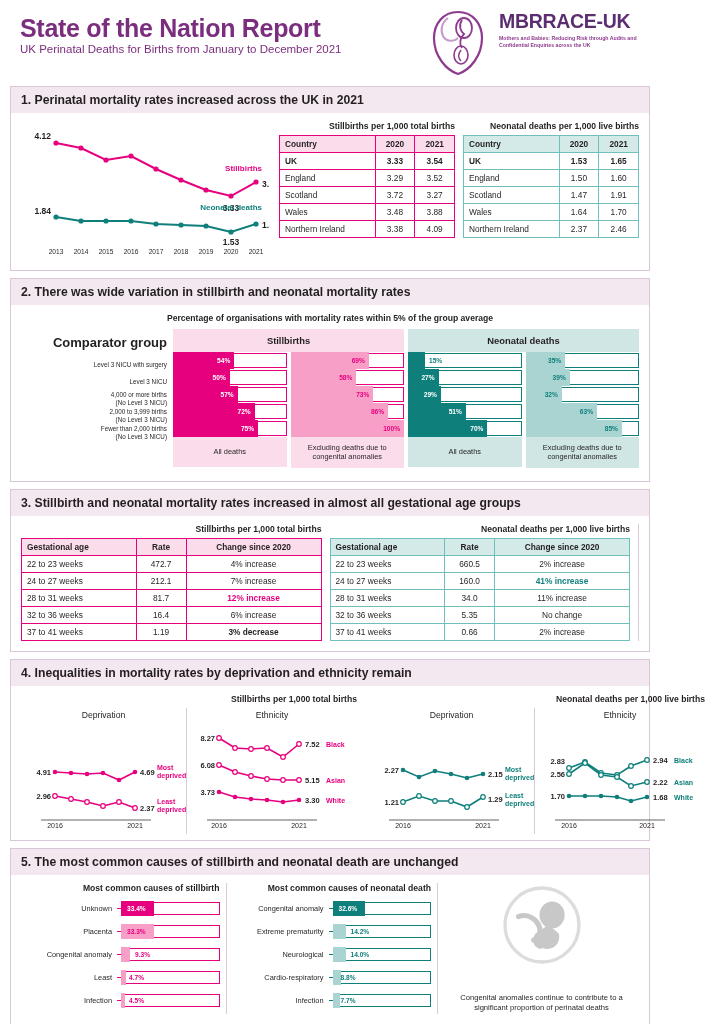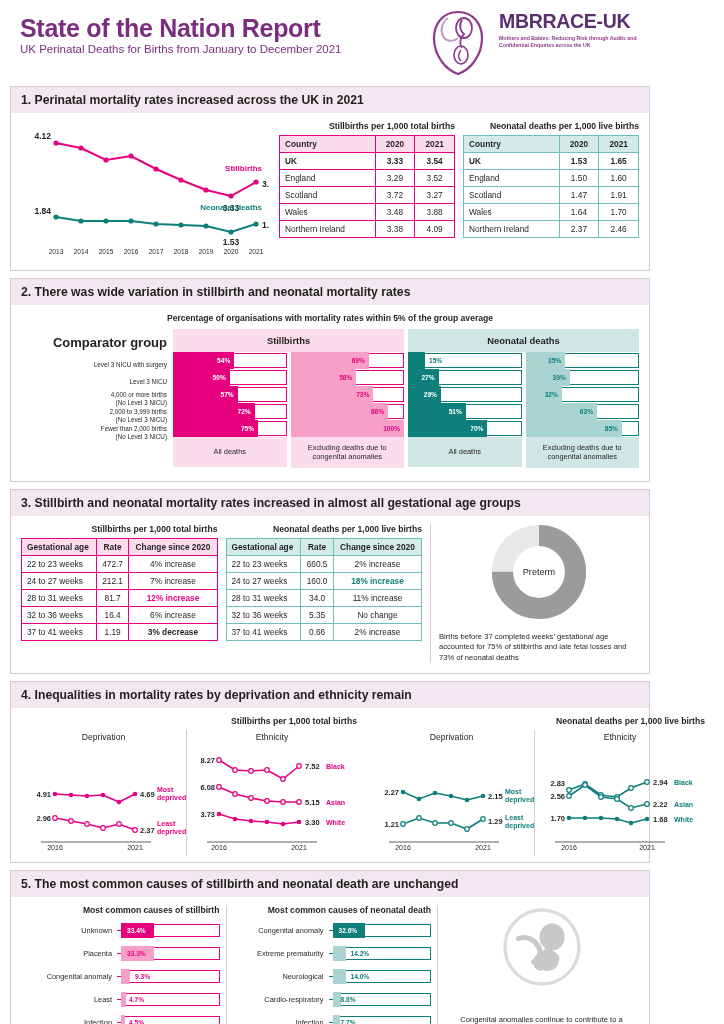--- a/index.html
+++ b/index.html
@@ -459,21 +459,21 @@
             </thead>
           <tbody>
             <tr>
                 <td>22 to 23 weeks</td>
                 <td class="num">660.5</td>
                 <td class="num">2% increase</td>
               </tr>
             <tr>
                 <td>24 to 27 weeks</td>
                 <td class="num">160.0</td>
-                <td class="num bold teal">18% increase</td>
+                <td class="num bold teal">41% increase</td>
               </tr>
             <tr>
                 <td>28 to 31 weeks</td>
                 <td class="num">34.0</td>
                 <td class="num">11% increase</td>
               </tr>
             <tr>
                 <td>32 to 36 weeks</td>
                 <td class="num">5.35</td>
                 <td class="num">No change</td>
@@ -482,28 +482,20 @@
                 <td>37 to 41 weeks</td>
                 <td class="num">0.66</td>
                 <td class="num">2% increase</td>
               </tr>
           </tbody>
         </table>
       </div>
 
       <div class="vdiv"></div>
 
-      <div style="width:200px;flex:none;" class="donut-wrap">
-        <svg width="96" height="96" viewBox="0 0 100 100">
-          <circle cx="50" cy="50" r="38" fill="none" stroke="#E8E8E8" stroke-width="22"></circle>
-          <circle cx="50" cy="50" r="38" fill="none" stroke="#9B9B9B" stroke-width="22" stroke-dasharray="179 60" transform="rotate(-90 50 50)"></circle>
-          <text x="50" y="53" text-anchor="middle" font-size="9.5" fill="#231f20">Preterm</text>
-        </svg>
-        <div class="donut-cap">Births before 37 completed weeks’ gestational age accounted for 75% of stillbirths and late fetal losses and 73% of neonatal deaths</div>
-      </div>
     </div>
   </div>
 
   <div class="section">
     <div class="sec-head">4. Inequalities in mortality rates by deprivation and ethnicity remain</div>
     <div class="sec-body row" style="gap:6px;padding-bottom:6px;">
 
       <div style="flex:1;">
         <div class="chart-title">Stillbirths per 1,000 total births</div>
         <div class="row">

